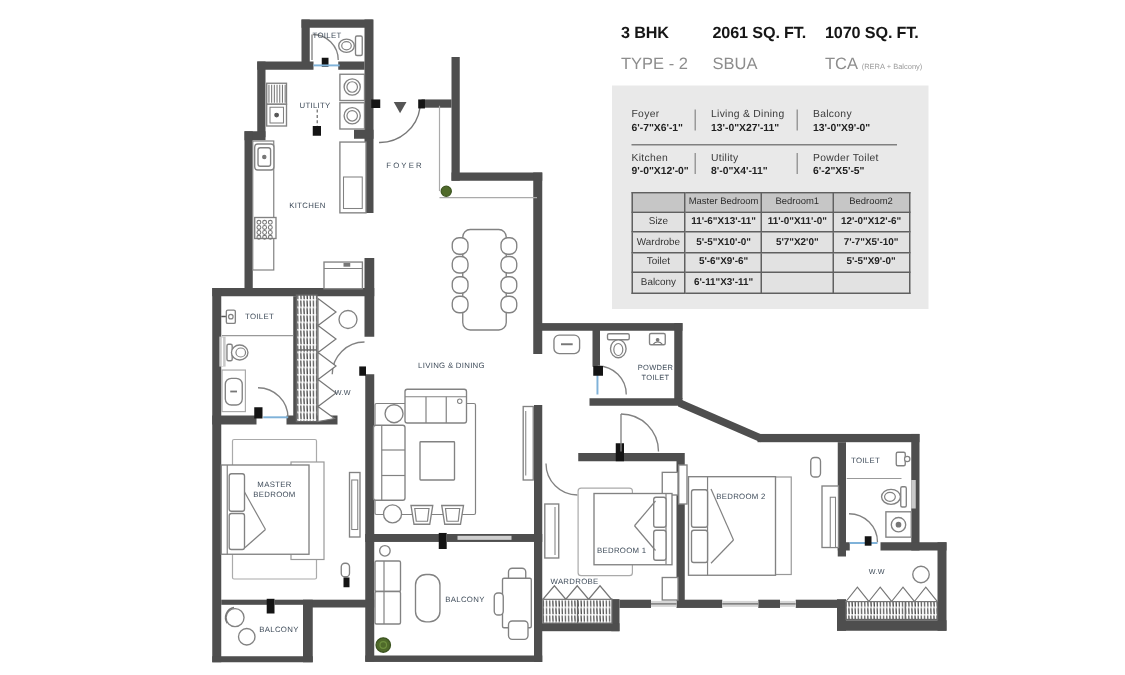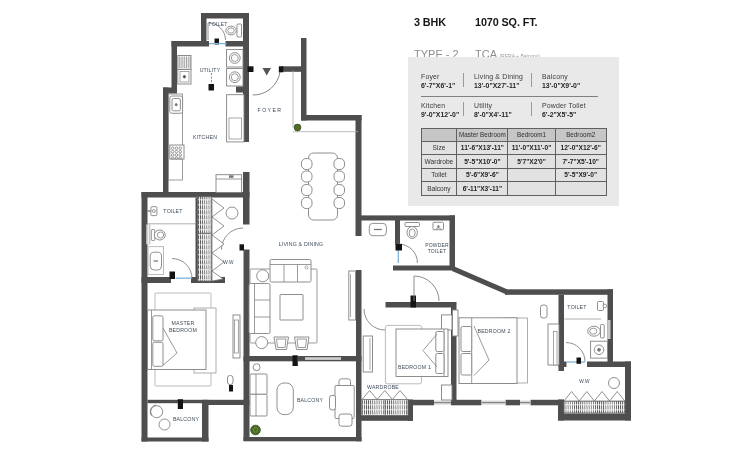--- a/index.html
+++ b/index.html
@@ -1,20 +1,20 @@
 <!DOCTYPE html>
 <html><head>
 <meta charset="utf-8">
 <style>
 html,body{margin:0;padding:0;width:750px;height:450px;background:#ffffff;font-family:"Liberation Sans",sans-serif;overflow:hidden}
 #plan{position:absolute;left:0;top:0}
 .info{position:absolute;left:414px;top:16px;width:330px}
 .trow{display:flex}
 .tb{font-size:10.8px;font-weight:bold;color:#161616;letter-spacing:-.1px}
-.tg{font-size:11px;color:#8d8d8d;margin-top:20px}
+.tg{font-size:11px;color:#8d8d8d;margin-top:9px}
 .panel{position:absolute;left:408px;top:57px;width:211px;height:149px;background:#e9e9e9}
 .prow{position:absolute;font-size:6.9px;color:#2e2e2e}
 .plab{letter-spacing:.2px;color:#3a3a3a}
 .pval{font-weight:bold;margin-top:1.5px;letter-spacing:0;color:#1f1f1f}
 .pdiv{position:absolute;width:1px;background:#9a9a9a}
 .psep{position:absolute;height:1px;background:#808080}
 table.dim{position:absolute;left:12.5px;top:71px;border-collapse:collapse;table-layout:fixed}
 table.dim td{border:1px solid #606060;font-size:6.6px;text-align:center;color:#222;padding:0;height:12.6px}
 table.dim tr.hd td{background:#c6c6c6;height:11.5px;color:#2d2d2d;font-size:6.3px}
 table.dim td.rl{background:#e2e2e2;color:#333}
@@ -711,20 +711,24 @@
 
 <g>
       <text x="584.5" y="382.8" font-size="4.8" letter-spacing="0.2" fill="#3e4b59" text-anchor="middle" font-weight="normal">W.W</text>
     </g>
 </svg>
 <div class="info">
     <div class="trow">
 <div style="width:61px">
         <div class="tb">3 BHK</div>
         <div class="tg">TYPE - 2</div>
+      </div>
+<div style="width:75px">
+        <div class="tb">2061 SQ. FT.</div>
+        <div class="tg">SBUA</div>
       </div>
 <div>
         <div class="tb">1070 SQ. FT.</div>
         <div class="tg">TCA <span style="font-size:5px;color:#9a9a9a">(RERA + Balcony)</span></div>
       </div>
 </div>
   </div>
 
 <div class="panel">
 

